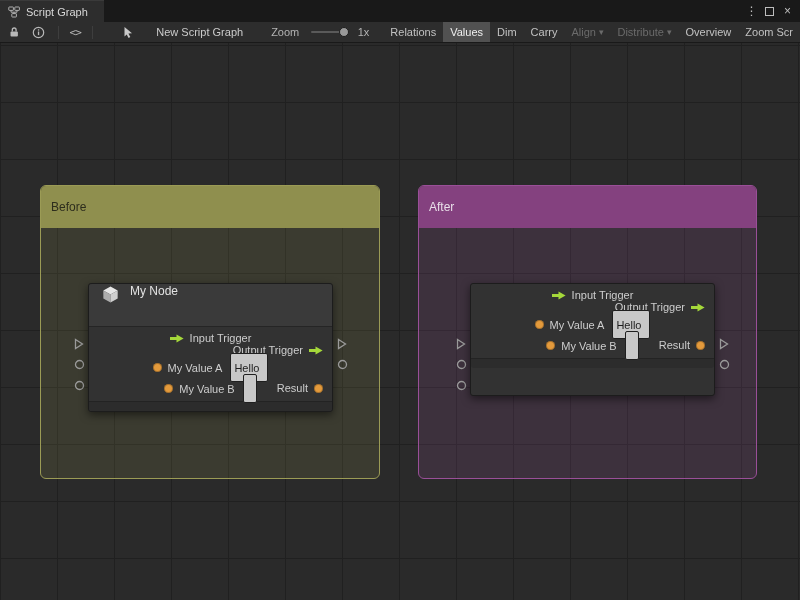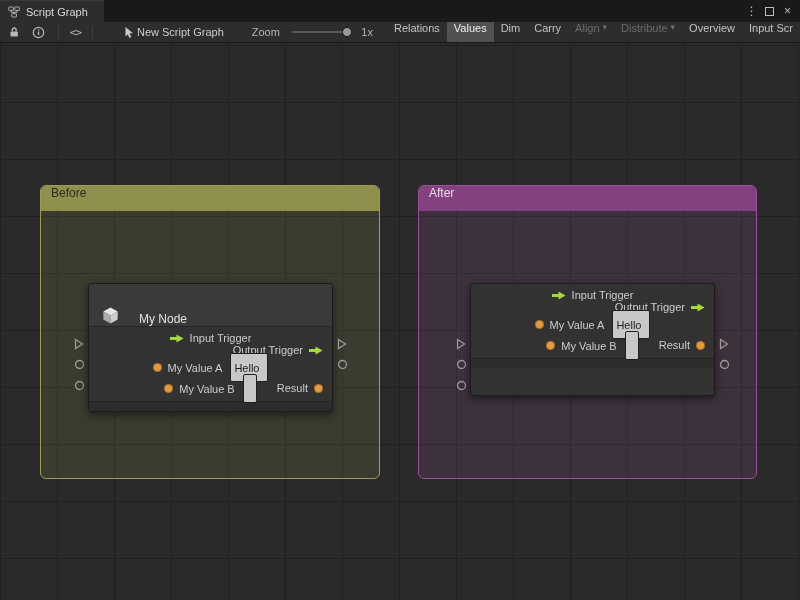--- a/index.html
+++ b/index.html
@@ -30,65 +30,65 @@
   
   .toolbar {
     position:absolute; top:22px; left:0; right:0; height:21px;
     background:#2d2d2d; border-bottom:1px solid #191919;
     display:flex; align-items:center; font-size:11px; color:#c2c2c2;
     white-space:nowrap; overflow:hidden;
   }
   .tb-icon { display:flex; align-items:center; justify-content:center; height:21px; }
   .tb-sep { width:1px; height:13px; background:#3e3e3e; }
   .code-glyph { font-family:"DejaVu Sans Mono", monospace; font-size:11px; color:#b8b8b8; letter-spacing:-1px; }
-  .graph-ref { display:flex; align-items:center; gap:2px; color:#cccccc; }
+  .graph-ref { display:flex; align-items:center; gap:22px; color:#cccccc; }
   .zoom-label { color:#b4b4b4; }
   .slider { position:relative; width:70px; height:2px; background:#5a5a5a; border-radius:1px; }
   .slider .handle { position:absolute; right:0; top:-4px; width:10px; height:10px; border-radius:50%; background:#999999; border:1px solid #1d1d1d; }
   .zoom-value { color:#b4b4b4; }
-  .tb-btn { padding:0 7px; height:21px; display:flex; align-items:flex-start; gap:3px; color:#c2c2c2; }
+  .tb-btn { padding:0 7px; height:21px; display:flex; align-items:center; gap:3px; color:#c2c2c2; }
   .tb-btn.active { background:#515151; color:#efefef; }
   .tb-btn.disabled { color:#6b6b6b; }
   .caret { font-size:9px; }
 
   
   .canvas {
     position:absolute; top:43px; left:0; right:0; bottom:0;
     background-color:#2a2a2a;
     background-image:
       linear-gradient(#202020 1px, transparent 1px),
       linear-gradient(90deg, #202020 1px, transparent 1px);
     background-size:57px 57px;
     background-position:0px 2px;
   }
 
   
   .group { position:absolute; border-radius:6px; z-index:1; }
   .group-header {
-    height:25px; display:flex; padding:0 10px;
+    height:42px; display:flex; align-items:center; padding:0 10px;
     font-size:12px; border-radius:5px 5px 0 0;
   }
   .group-before { left:40px; top:185px; width:340px; height:294px; border:1px solid #9b9b55; background:rgba(152,152,82,0.16); }
   .group-before .group-header { background:#8f8f4e; color:#2d2d1d; }
   .group-after { left:418px; top:185px; width:339px; height:294px; border:1px solid #9a4f98; background:rgba(162,88,160,0.16); }
   .group-after .group-header { background:#84417f; color:#e8dee8; }
 
   
   .node-wrap { position:absolute; display:flex; z-index:2; }
   .node-wrap-before { left:70px; top:283px; }
   .node-wrap-after { left:452px; top:283px; }
   .ext-ports { width:18px; display:flex; flex-direction:column; padding-top:50px; }
   .ext-port { height:21px; display:flex; align-items:center; justify-content:center; }
   .node {
     width:245px; background:#323232; border:1px solid #1c1c1c; border-radius:3px;
     box-shadow:0 3px 9px rgba(0,0,0,0.5); font-size:11px; color:#cdcdcd;
   }
   .node-header {
     height:43px; background:#3a3a3a; border-bottom:1px solid #252525;
-    display:flex; align-items:flex-end; gap:18px; padding:0 11px;
+    display:flex; align-items:flex-start; gap:9px; padding:0 11px;
     border-radius:3px 3px 0 0; font-size:12px; color:#e2e2e2;
   }
   .node-body { padding:5px 0 6px 0; }
   .port-row { height:21px; display:flex; align-items:center; padding:0 9px;flex-direction:column; }
   .port-left { display:flex; align-items:center; gap:6px; }
   .port-right { margin-left:auto; display:flex; align-items:center; gap:6px;padding-left:40px; }
   .dot { width:9px; height:9px; border-radius:50%; background:#e39a3c; box-shadow:inset 0 0 0 1px rgba(0,0,0,0.25); }
   .value-field {
     height:29px; background:#c8c8c8; border:1px solid #1f1f1f; border-radius:2px;
     color:#1d1d1d; font-size:11px; padding:0 3px; margin-left:2px;
@@ -170,21 +170,21 @@
     <span class="caret">▾</span>
   </span>
   <span class="tb-btn disabled">
     <span>Distribute</span>
     <span class="caret">▾</span>
   </span>
   <span class="tb-btn">
       <span>Overview</span>
     </span>
   <span class="tb-btn">
-      <span>Input Scr</span>
+      <span>Zoom Scr</span>
     </span>
 </div>
 
 <div class="canvas"></div>
 
 <div class="group group-before">
   <div class="group-header">
     <span>Before</span>
   </div>
 </div>

